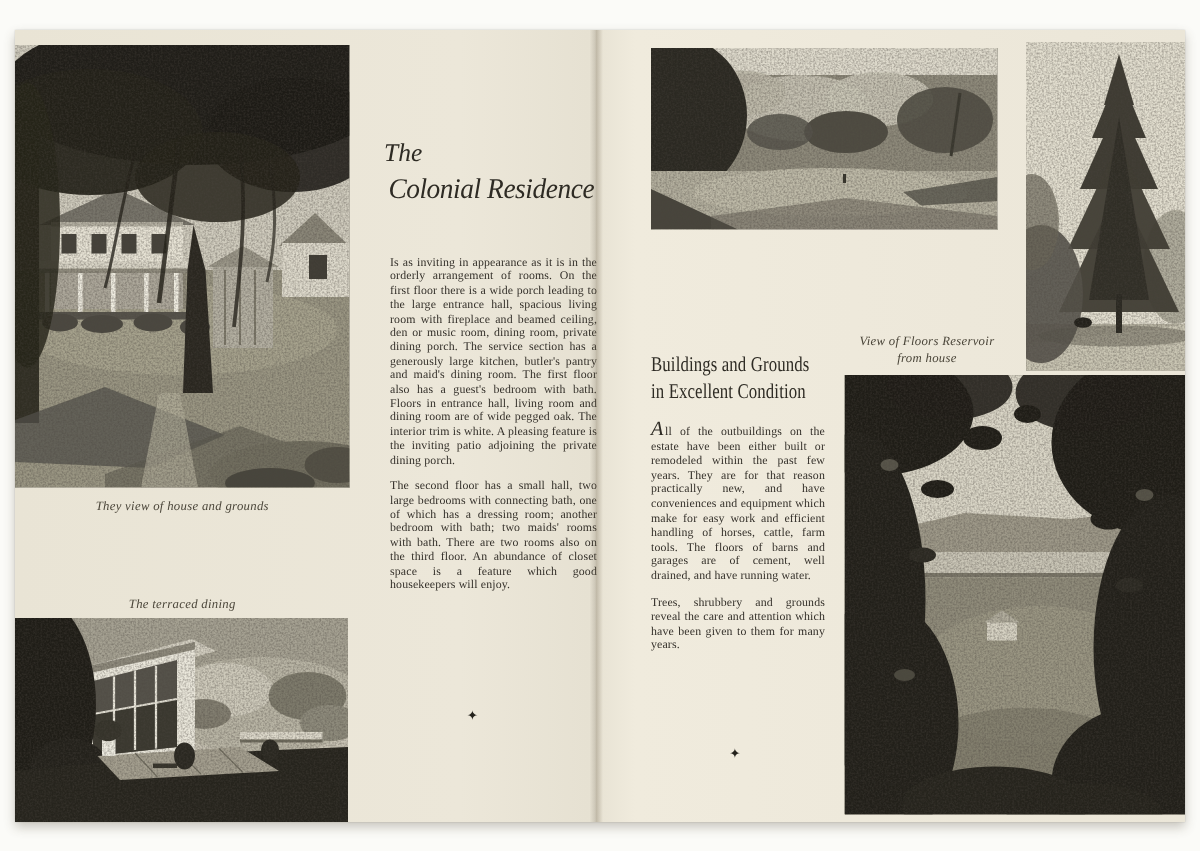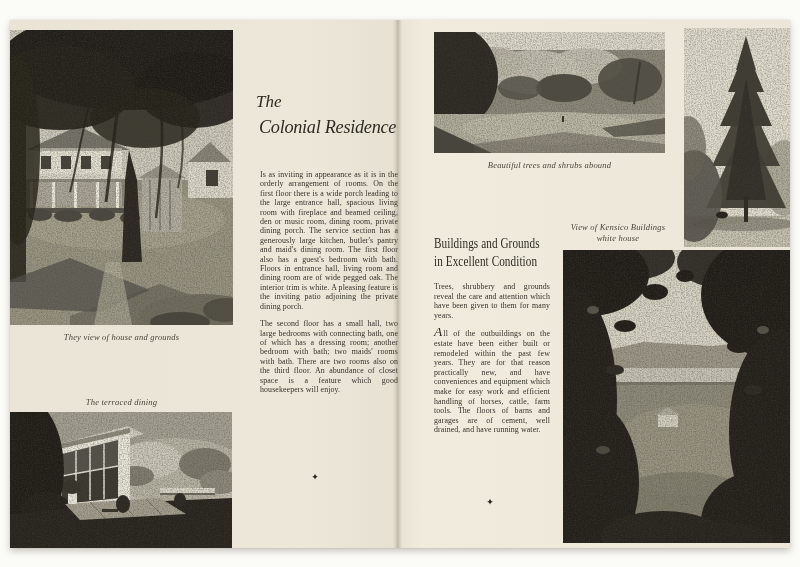--- a/index.html
+++ b/index.html
@@ -206,21 +206,20 @@
         <line x1="200" y1="72" x2="206" y2="30" stroke="#3a382f" stroke-width="2"></line>
         <rect y="82" width="231" height="39" fill="#b2ae9d"></rect>
         <ellipse cx="120" cy="96" rx="92" ry="16" fill="#bdb9a7"></ellipse>
         <polygon points="0,94 58,121 0,121" fill="#35332b" opacity=".85"></polygon>
         <polygon points="40,112 130,100 231,112 231,121 40,121" fill="#56534a" opacity=".45"></polygon>
         <polygon points="168,96 231,86 231,102 180,105" fill="#45433a" opacity=".7"></polygon>
         <rect x="128" y="84" width="2" height="6" fill="#35332a"></rect>
         <rect width="231" height="121" filter="url(#g3)" opacity=".5"></rect>
       </svg>
     </div>
-    <div class="caption" style="left:424px;top:140px;width:231px">Beautiful trees and shrubs abound</div>
 
     <div class="photo" style="left:674px;top:8px;width:106px;height:219px">
       <svg width="106" height="219" viewBox="0 0 106 219">
         <defs>
           <filter id="g4" x="0" y="0" width="100%" height="100%">
             <feTurbulence type="fractalNoise" baseFrequency="0.8" numOctaves="2" stitchTiles="stitch"></feTurbulence>
             <feColorMatrix type="matrix" values="0 0 0 0 0.07  0 0 0 0 0.06  0 0 0 0 0.05  0 0 1.6 0 -0.55"></feColorMatrix>
           </filter>
         </defs>
         <rect width="106" height="219" fill="#e2decf"></rect>
@@ -236,32 +235,32 @@
         <polygon points="62,50 82,172 42,172" fill="#2e2c25" opacity=".85"></polygon>
         <rect x="60" y="168" width="4" height="26" fill="#2b2922"></rect>
         <ellipse cx="10" cy="168" rx="28" ry="46" fill="#55524a" opacity=".9"></ellipse>
         <ellipse cx="4" cy="120" rx="18" ry="32" fill="#6b6759" opacity=".7"></ellipse>
         <ellipse cx="38" cy="187" rx="6" ry="3.5" fill="#23211b"></ellipse>
         <rect width="106" height="219" filter="url(#g4)" opacity=".5"></rect>
       </svg>
     </div>
 
     <div class="caption" style="left:528px;top:202px;width:160px">
-      <div>View of Kensico Buildings</div>
-      <div>white house</div>
+      <div>View of Floors Reservoir</div>
+      <div>from house</div>
     </div>
 
     <div class="heading-right">
       <div>Buildings and Grounds</div>
       <div>in Excellent Condition</div>
     </div>
 
     <div class="body-col body-right">
+      <p><span class="dropcap">A</span><span>ll of the outbuildings on the estate have been either built or remodeled within the past few years. They are for that reason practically new, and have conveniences and equipment which make for easy work and efficient handling of horses, cattle, farm tools.  The floors of barns and garages are of cement, well drained, and have running water.</span></p>
       <p>Trees, shrubbery and grounds reveal the care and attention which have been given to them for many years.</p>
-      <p><span class="dropcap">A</span><span>ll of the outbuildings on the estate have been either built or remodeled within the past few years. They are for that reason practically new, and have conveniences and equipment which make for easy work and efficient handling of horses, cattle, farm tools.  The floors of barns and garages are of cement, well drained, and have running water.</span></p>
     </div>
 
     <div class="ornament orn-right">✦</div>
 
     <div class="photo" style="left:553px;top:230px;width:227px;height:293px">
       <svg width="227" height="293" viewBox="0 0 227 293">
         <defs>
           <filter id="g5" x="0" y="0" width="100%" height="100%">
             <feTurbulence type="fractalNoise" baseFrequency="0.8" numOctaves="2" stitchTiles="stitch"></feTurbulence>
             <feColorMatrix type="matrix" values="0 0 0 0 0.07  0 0 0 0 0.06  0 0 0 0 0.05  0 0 1.6 0 -0.55"></feColorMatrix>

